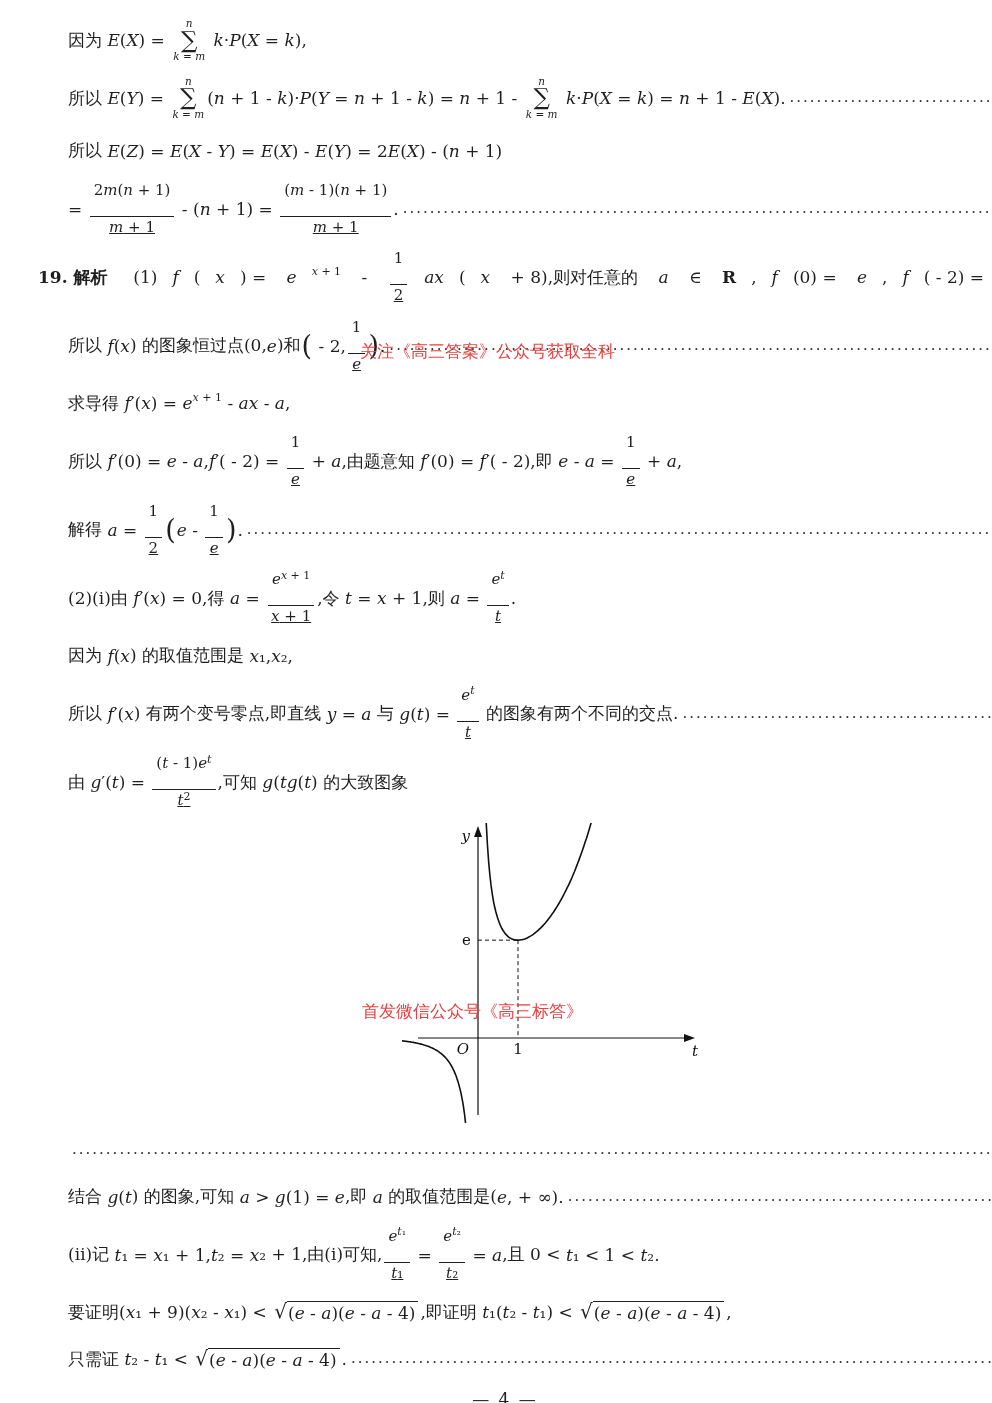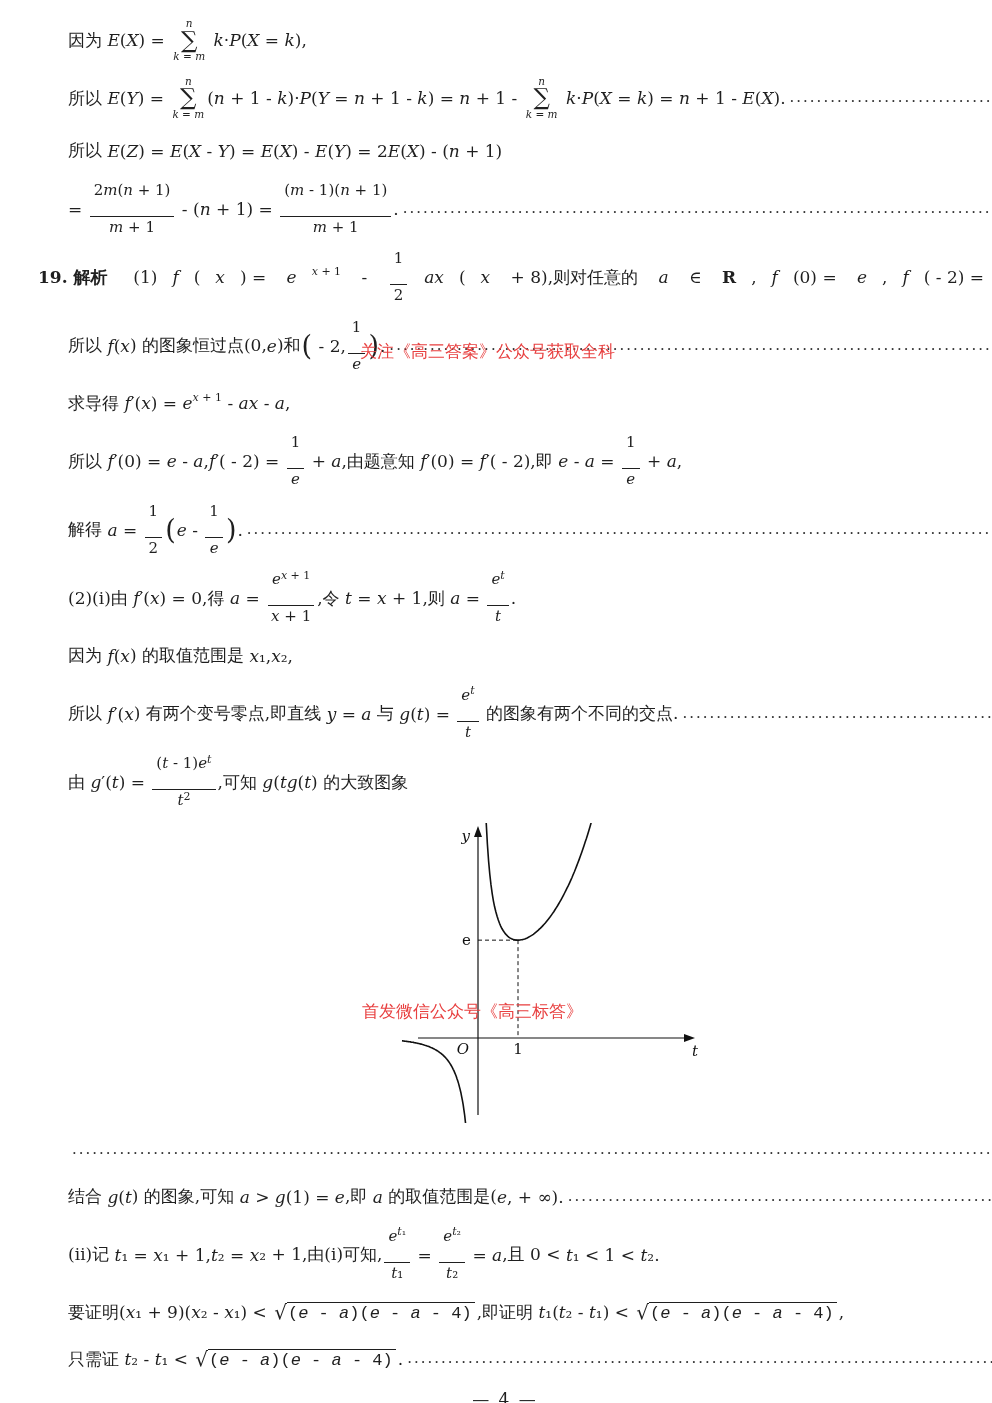--- a/index.html
+++ b/index.html
@@ -17,31 +17,31 @@
   }
   .line > span { white-space:pre; flex:0 0 auto; }
   .var { font-style:italic; }
   .bold { font-weight:bold; }
 
   .sup { font-size:11px; position:relative; top:-0.5em; }
 
   .frac { display:inline-flex; flex-direction:column; align-items:center;
           font-size:15px; line-height:1.25; margin:0 2px; }
   .frac .num { padding:0 4px 16px; border-bottom:1.2px solid #1f1f1f; text-align:center; white-space:pre; }
-  .frac .den { padding:1px 4px 0; text-align:center; white-space:pre; }
+  .frac .den { padding:1px 4px 0; text-align:center; white-space:pre;text-decoration:underline; }
 
   .sum { display:inline-flex; flex-direction:column; align-items:center; line-height:1; margin:0 3px; }
   .sum .lim { font-size:10.5px; line-height:1.1; white-space:pre; }
   .sum .sigma { font-size:23px; line-height:0.95; }
 
   .big { font-size:27px; font-weight:300; line-height:1; margin:0 1px; }
 
   .sqrt { display:inline-flex; align-items:flex-start; margin:0 2px; }
   .sqrt .sign { font-size:20px; line-height:1.05; }
-  .sqrt .body { border-top:1.2px solid #1f1f1f; padding:1px 3px 0 1px; white-space:pre;font-family:Liberation Mono, monospace; }
+  .sqrt .body { border-top:1.2px solid #1f1f1f; padding:1px 3px 0 1px; white-space:pre; }
 
   .dots { flex:1 1 auto; min-width:16px; overflow:hidden; white-space:nowrap;
           letter-spacing:2px; font-size:15px; color:#333333; margin:0 4px;
           align-self:center; position:relative; top:3px; }
 
   .hang { margin-left:-30px;gap:15px; }
 
   .graph-figure { margin:4px 0 10px 290px; width:400px; height:300px; }
 
   .watermark { position:absolute; color:#e84040; font-size:17px; z-index:5;

